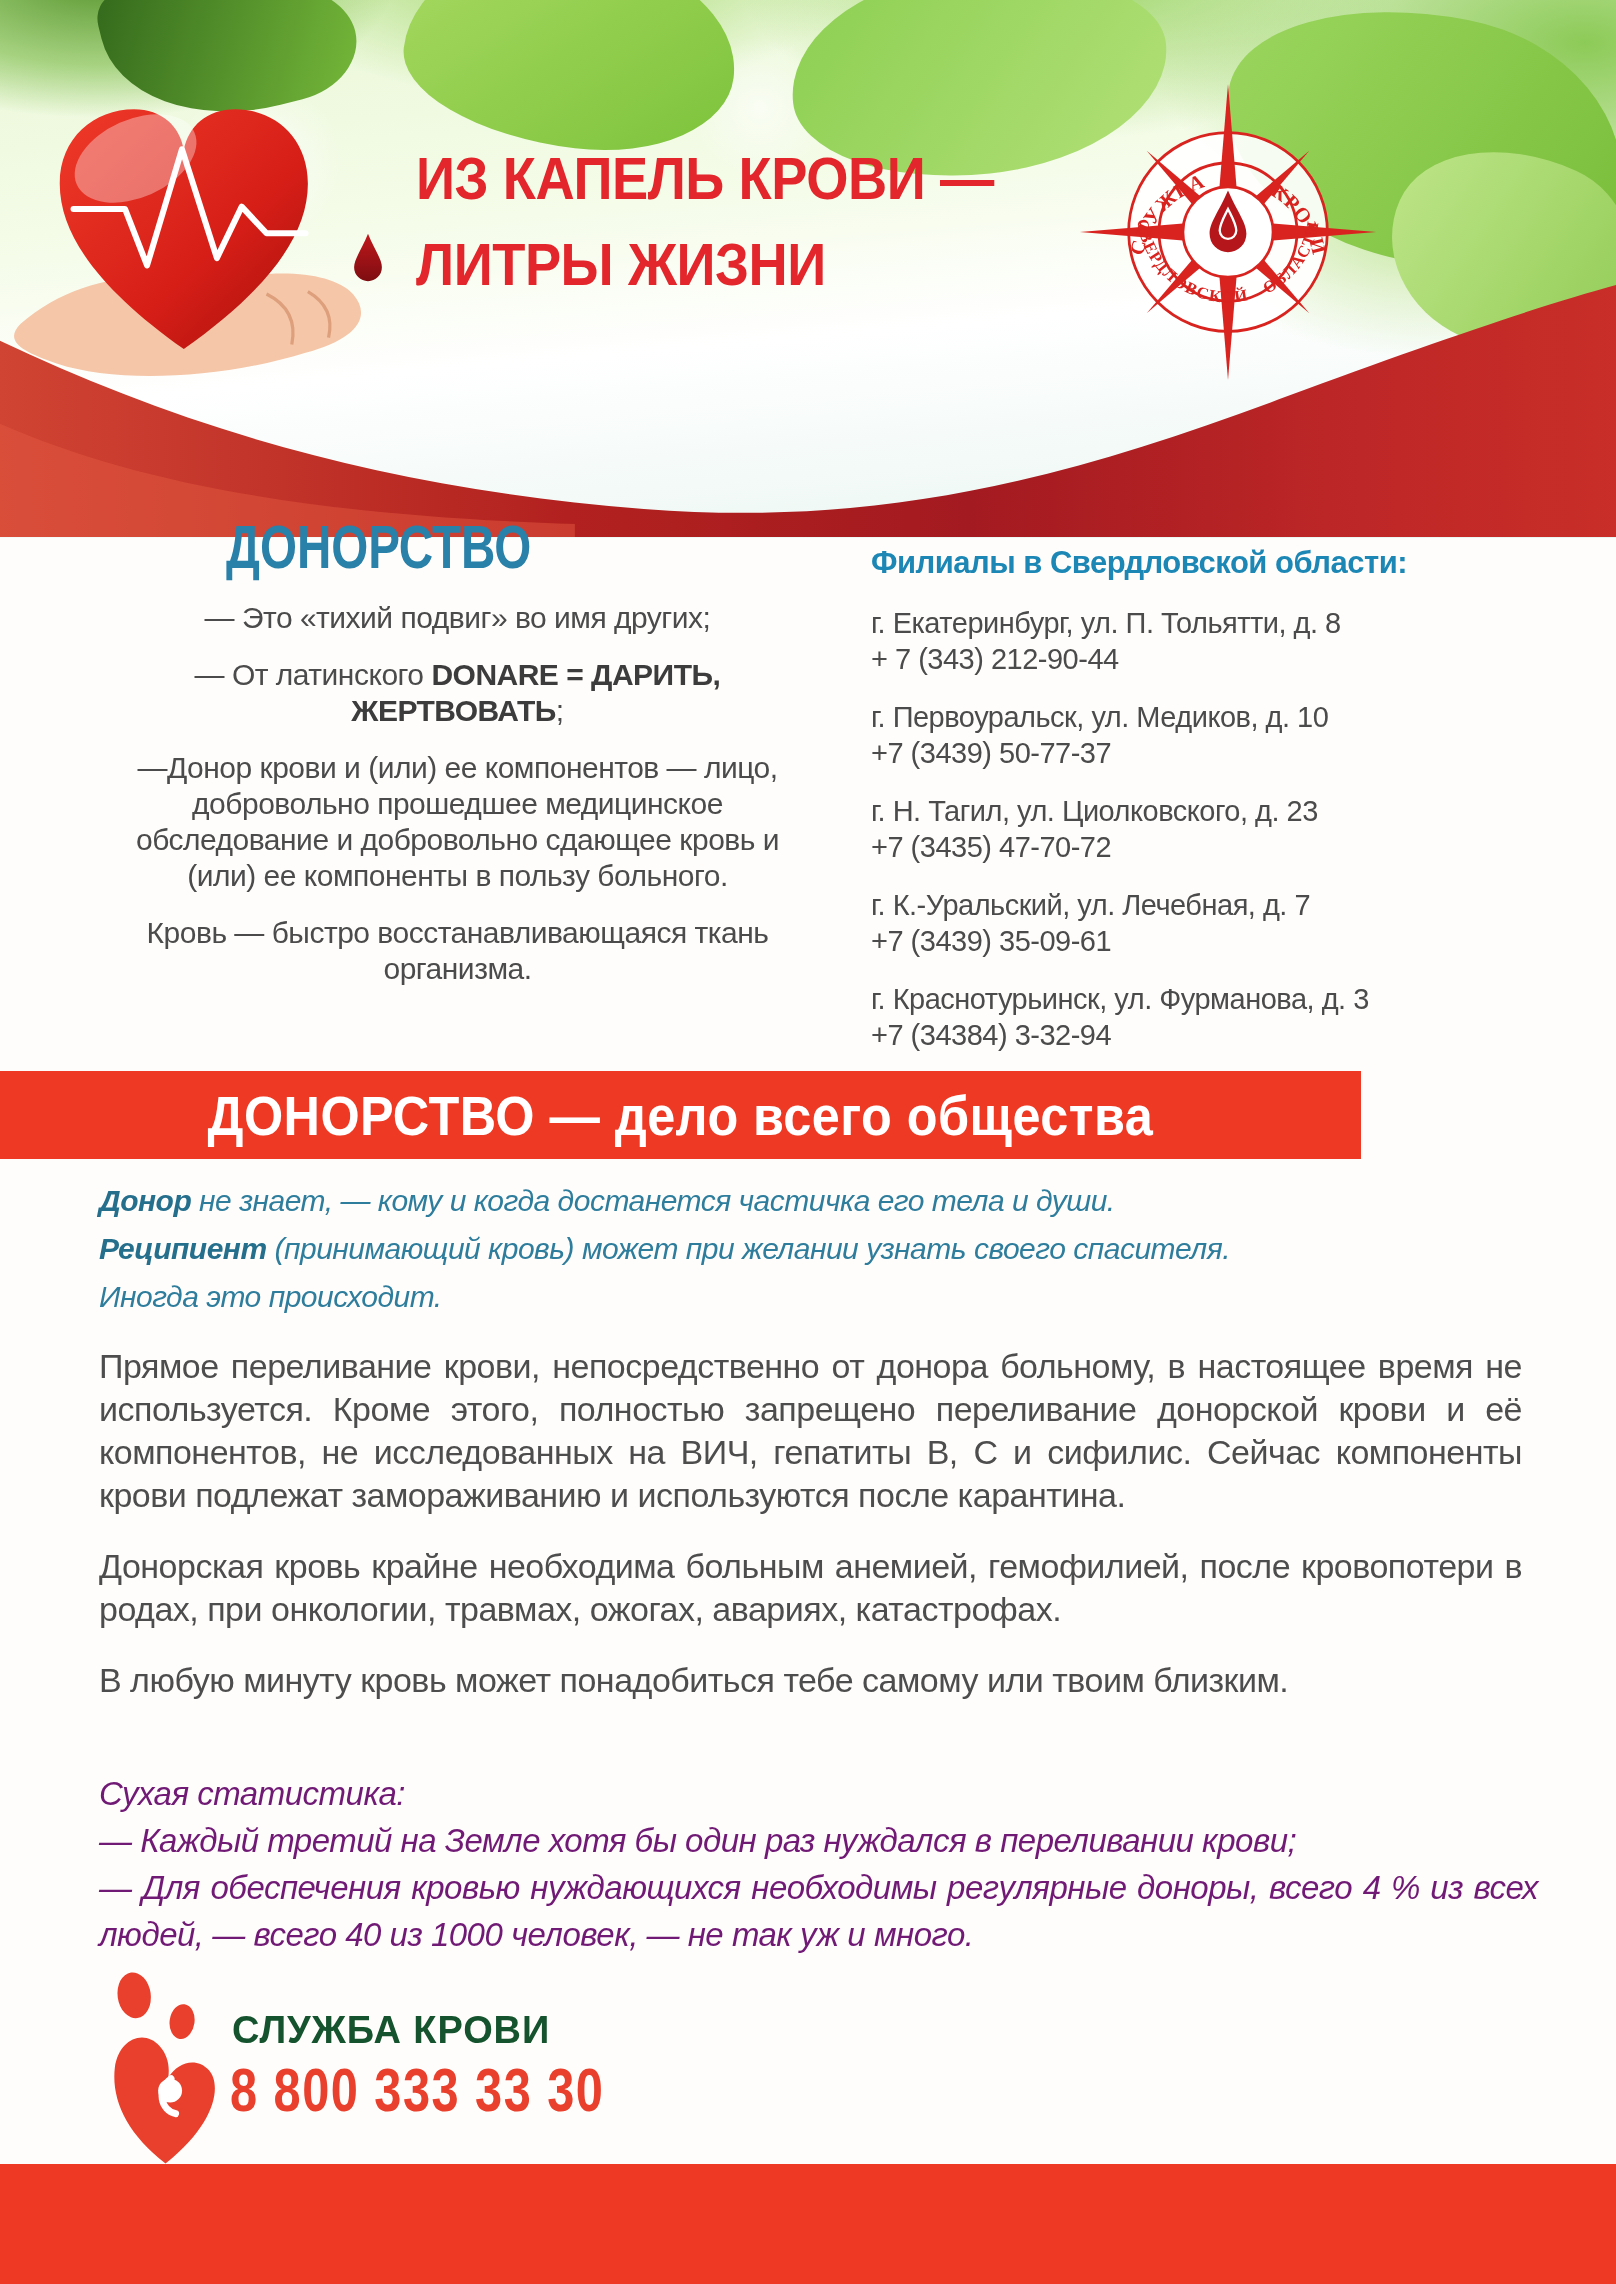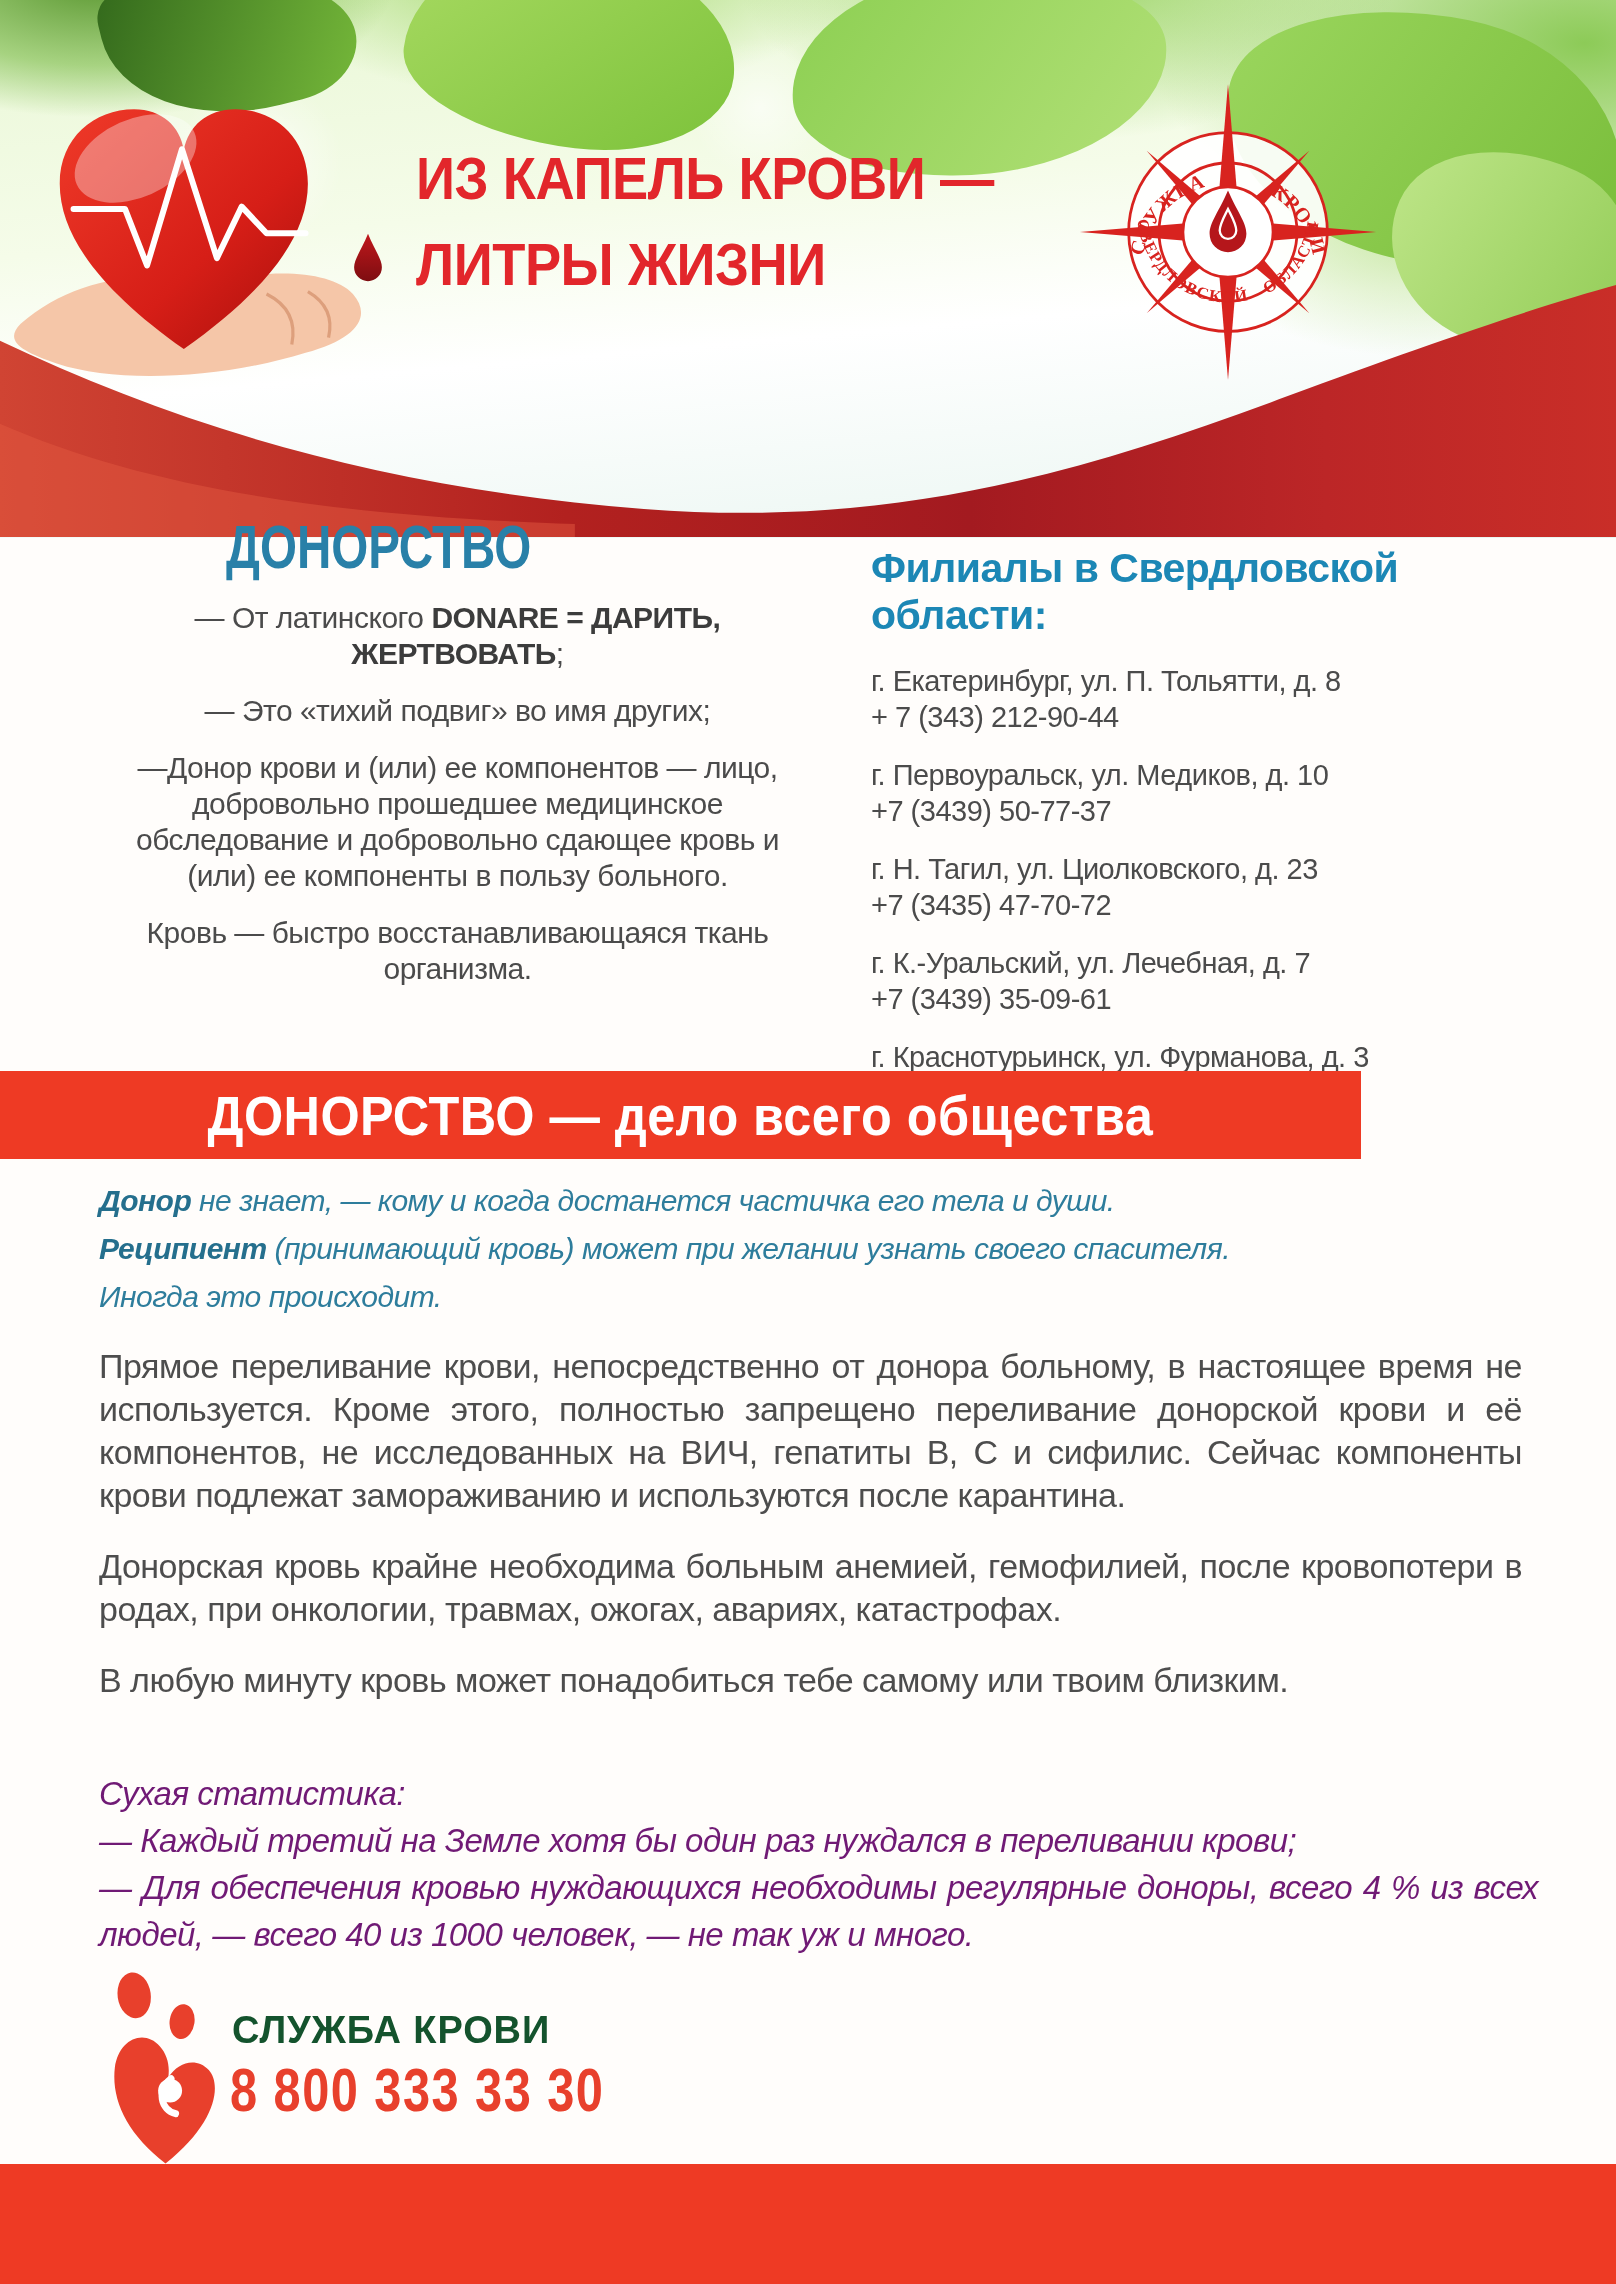--- a/index.html
+++ b/index.html
@@ -43,21 +43,21 @@
 
   
   .col-left{position:absolute;left:99px;top:515px;width:717px;text-align:center;}
   .col-left h2{
     margin:0 0 21px 0;font-size:61px;font-weight:bold;color:#2980a8;line-height:1.05;
     transform:scaleX(.78);transform-origin:left top;white-space:nowrap;letter-spacing:0;
   }
   .don-item{font-size:30px;line-height:36px;color:#4b4b4b;margin-bottom:21px;letter-spacing:-0.5px;}
   .don-item b{color:#3c3c3c;}
   .col-right{position:absolute;left:871px;top:545px;width:706px;}
-  .col-right h3{margin:0 0 24px 0;font-size:41px;font-weight:bold;color:#1c87b5;letter-spacing:-0.5px;}
+  .col-right h3{margin:0 0 24px 0;font-size:31px;font-weight:bold;color:#1c87b5;letter-spacing:-0.5px;}
   .branch{margin-bottom:22px;font-size:29px;line-height:36px;color:#4b4b4b;letter-spacing:-0.5px;}
 
   
   .banner{
     position:absolute;left:0;top:1071px;width:1361px;height:88px;background:#ee3a24;
     display:flex;align-items:center;justify-content:center;
   }
   .banner .banner-text{
     color:#ffffff;font-size:56px;font-weight:bold;letter-spacing:0.5px;
     transform:scaleX(.9);white-space:nowrap;
@@ -180,24 +180,24 @@
     <g font-family="Liberation Serif, serif" font-weight="bold" fill="#d8231f" letter-spacing="3">
       <text font-size="44"><textPath href="#arcTop" startOffset="5%">СЛУЖБА</textPath></text>
       <text font-size="44"><textPath href="#arcTop" startOffset="66%">КРОВИ</textPath></text>
       <text font-size="36"><textPath href="#arcBottom" startOffset="3%">СВЕРДЛОВСКОЙ</textPath></text>
       <text font-size="36"><textPath href="#arcBottom" startOffset="64%">ОБЛАСТИ</textPath></text>
     </g>
   </svg>
 
   <div class="col-left">
     <h2>ДОНОРСТВО</h2>
+    <div class="don-item">— Это «тихий подвиг» во имя других;</div>
     <div class="don-item">
       <span>— От латинского </span><b>DONARE = ДАРИТЬ, ЖЕРТВОВАТЬ</b><span>;</span>
     </div>
-    <div class="don-item">— Это «тихий подвиг» во имя других;</div>
     <div class="don-item">—Донор крови и (или) ее компонентов — лицо, добровольно прошедшее медицинское обследование и добровольно сдающее кровь и (или) ее компоненты в пользу больного.</div>
     <div class="don-item">Кровь — быстро восстанавливающаяся ткань организма.</div>
   </div>
 
   <div class="col-right">
     <h3>Филиалы в Свердловской области:</h3>
     <div class="branch">
       <div>г. Екатеринбург, ул. П. Тольятти, д. 8</div>
       <div>+ 7 (343) 212-90-44</div>
     </div>

